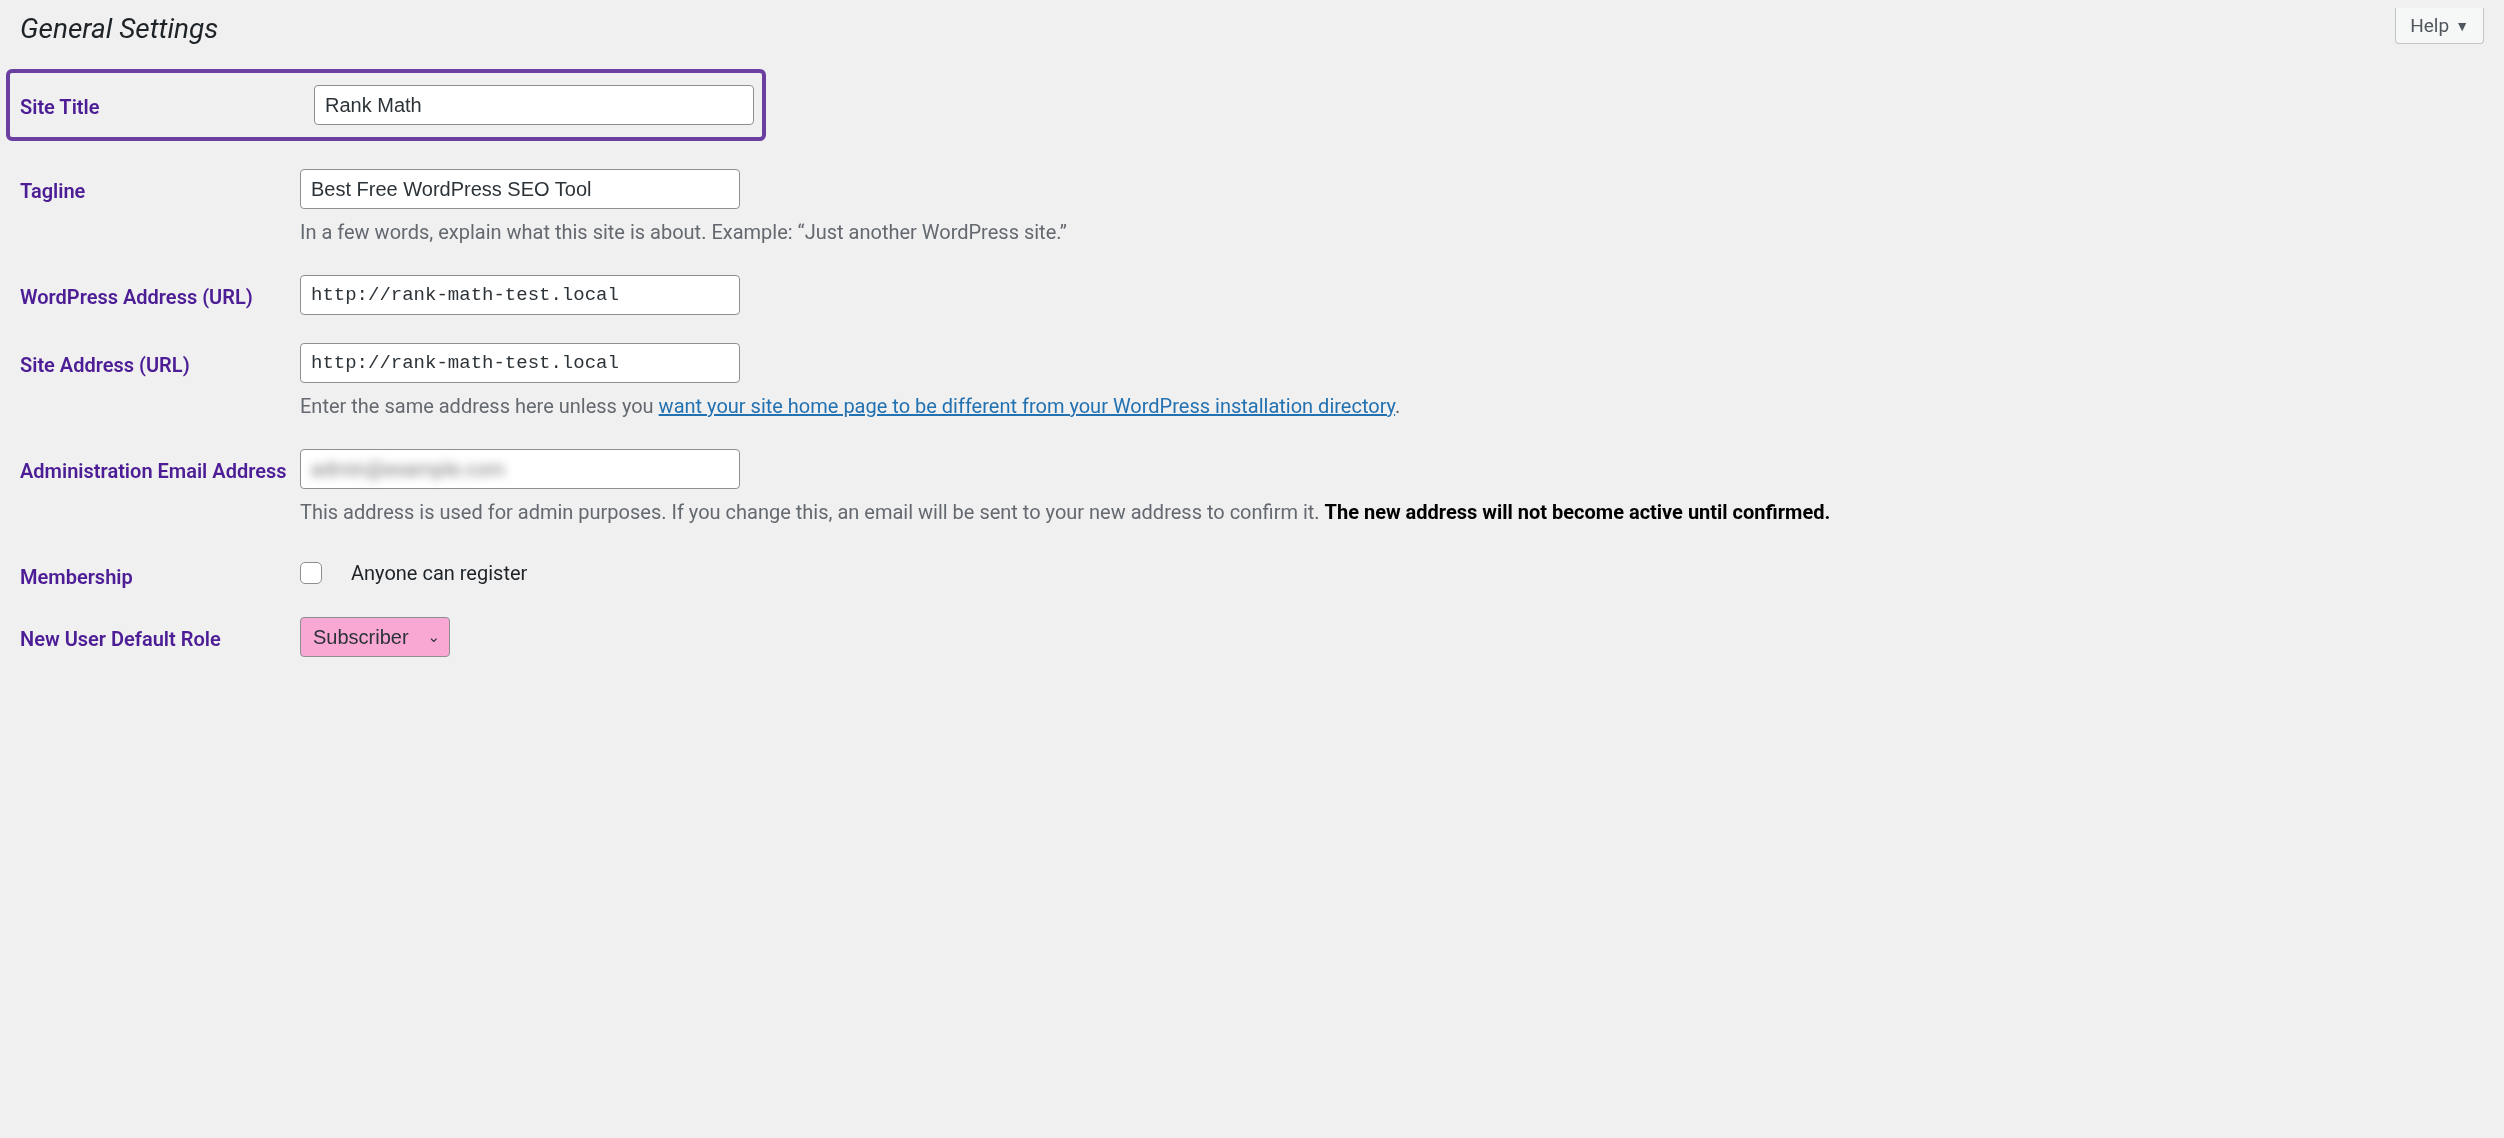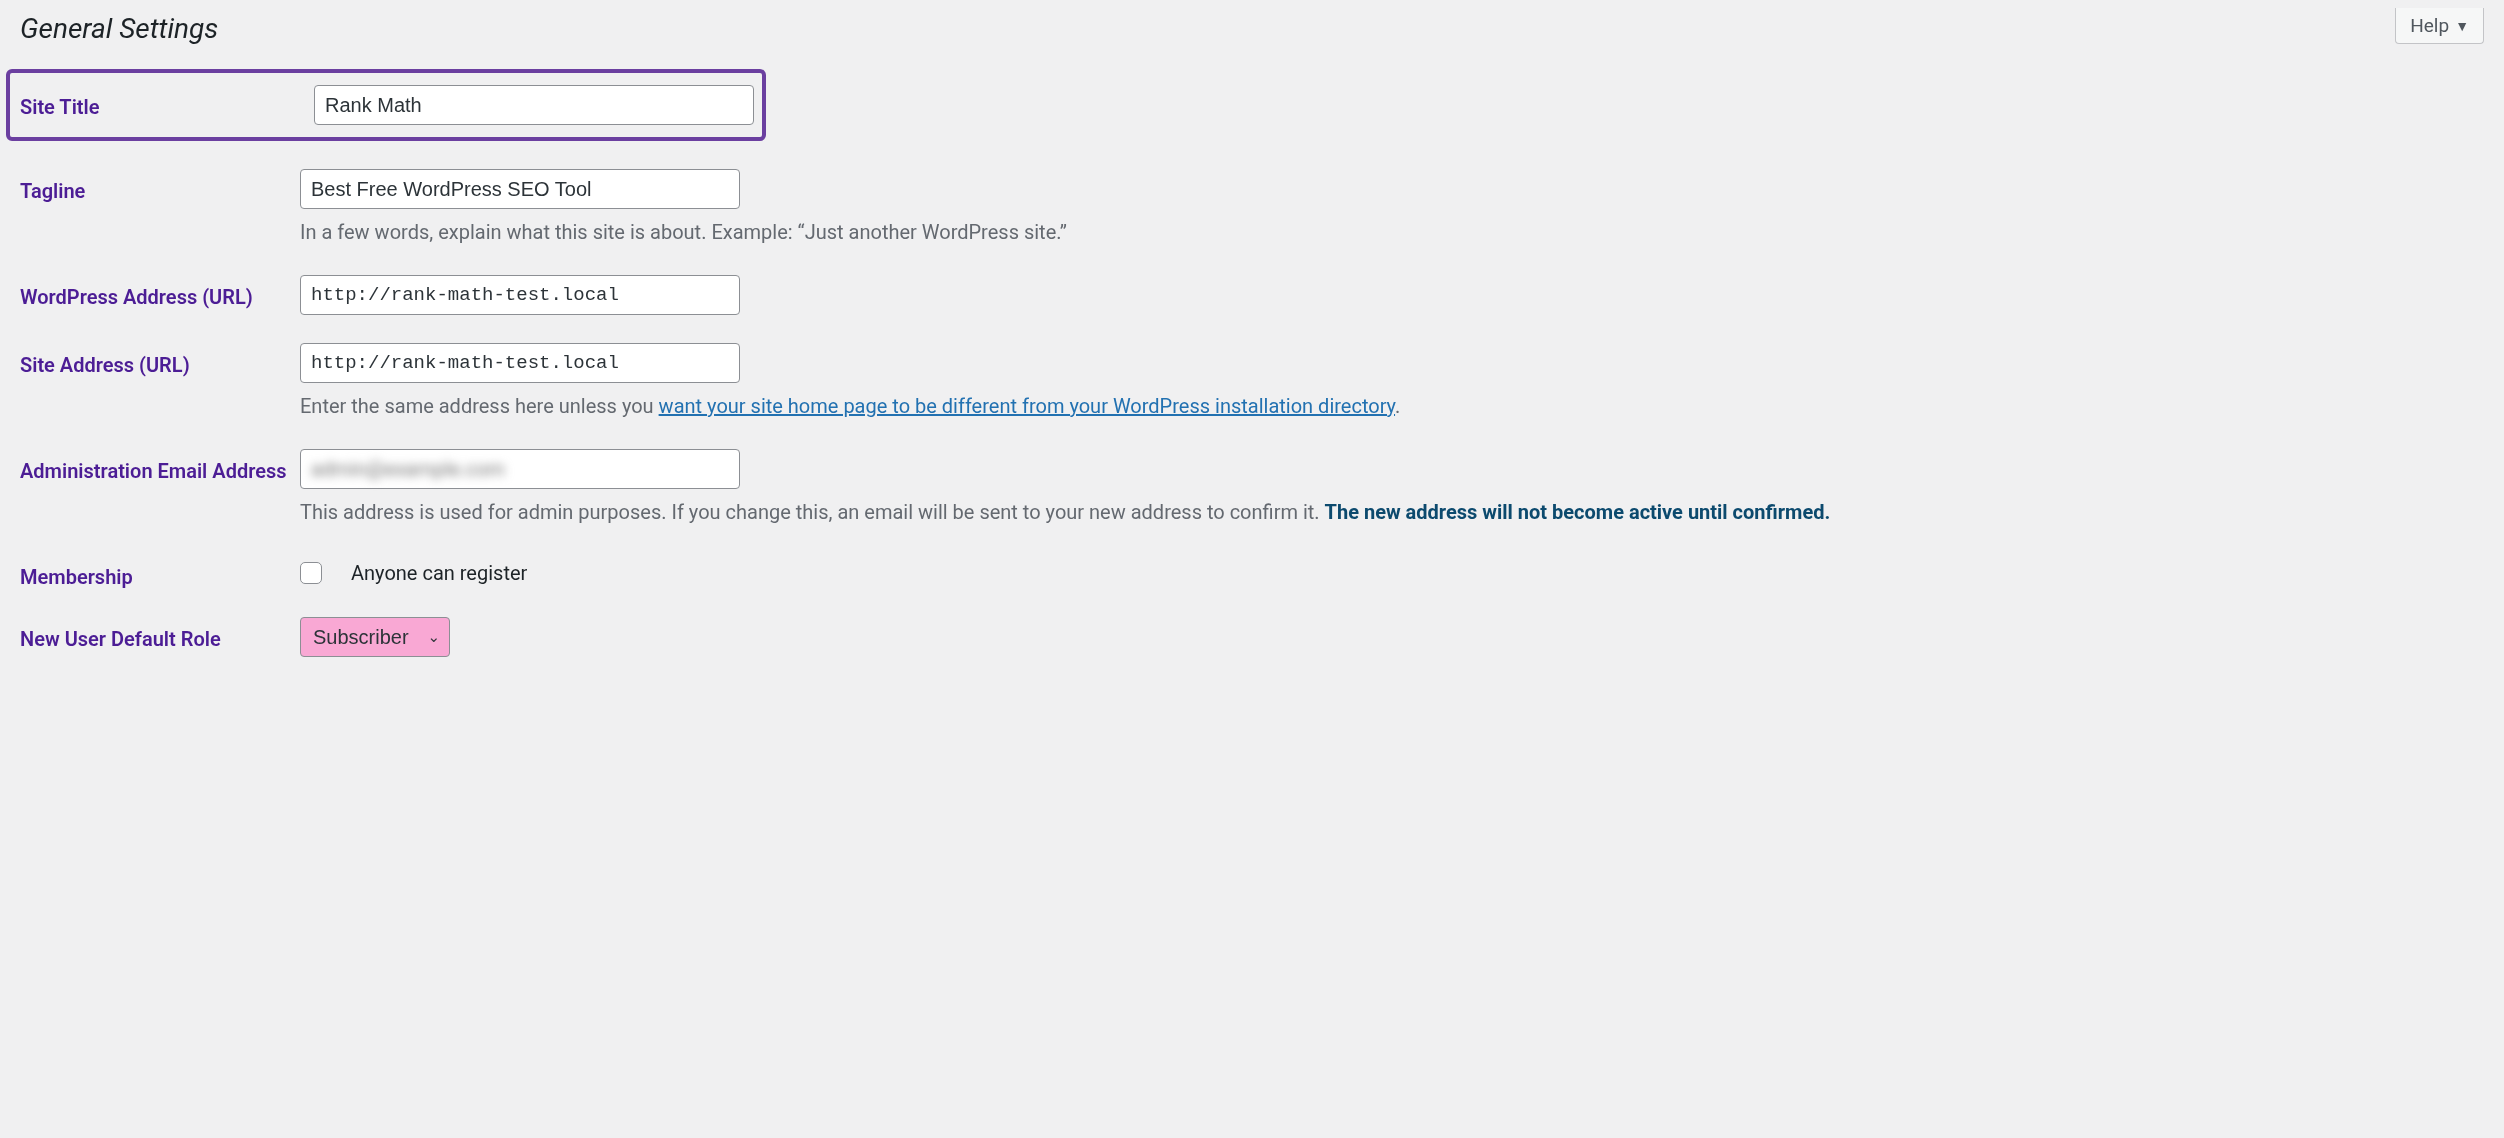--- a/index.html
+++ b/index.html
@@ -89,21 +89,21 @@
     color: #777;
     user-select: none;
   }
   .description {
     margin-top: 8px;
     font-size: 20px;
     color: #646970;
     line-height: 1.5;
   }
   .description strong {
-    color: #0c4a6e;
+    color: #000000;
   }
   a.wp-link {
     color: #2271b1;
     text-decoration: underline;
   }
   .highlight-box {
     border: 4px solid #6b3fa0;
     border-radius: 6px;
     padding: 12px 10px;
     margin: 0 -2px 0 -14px;

